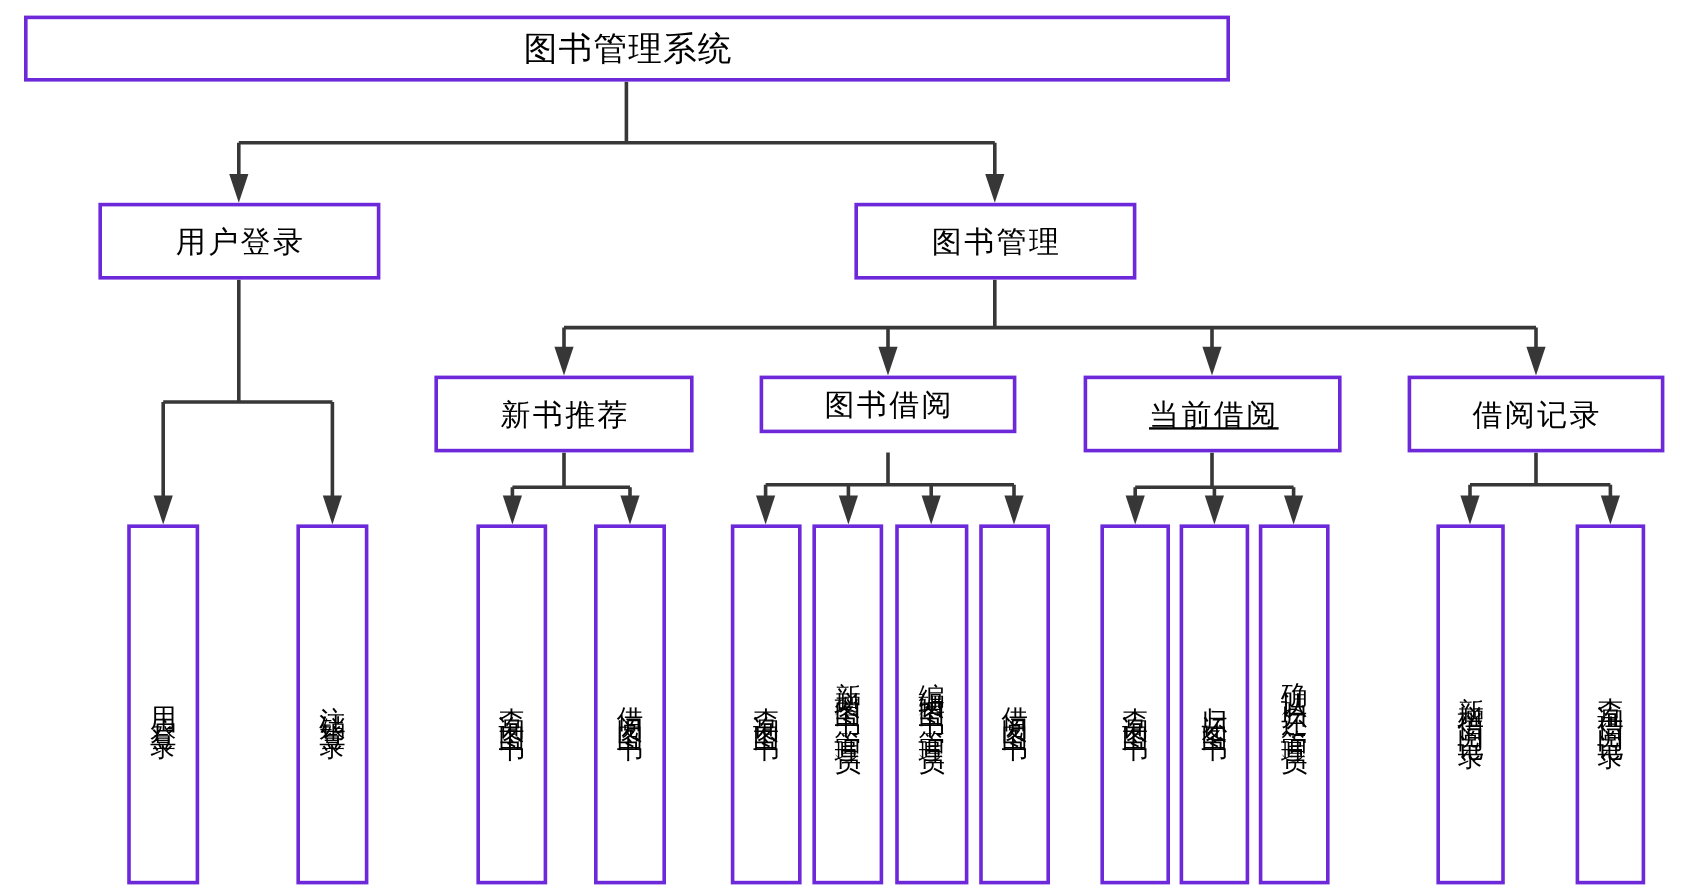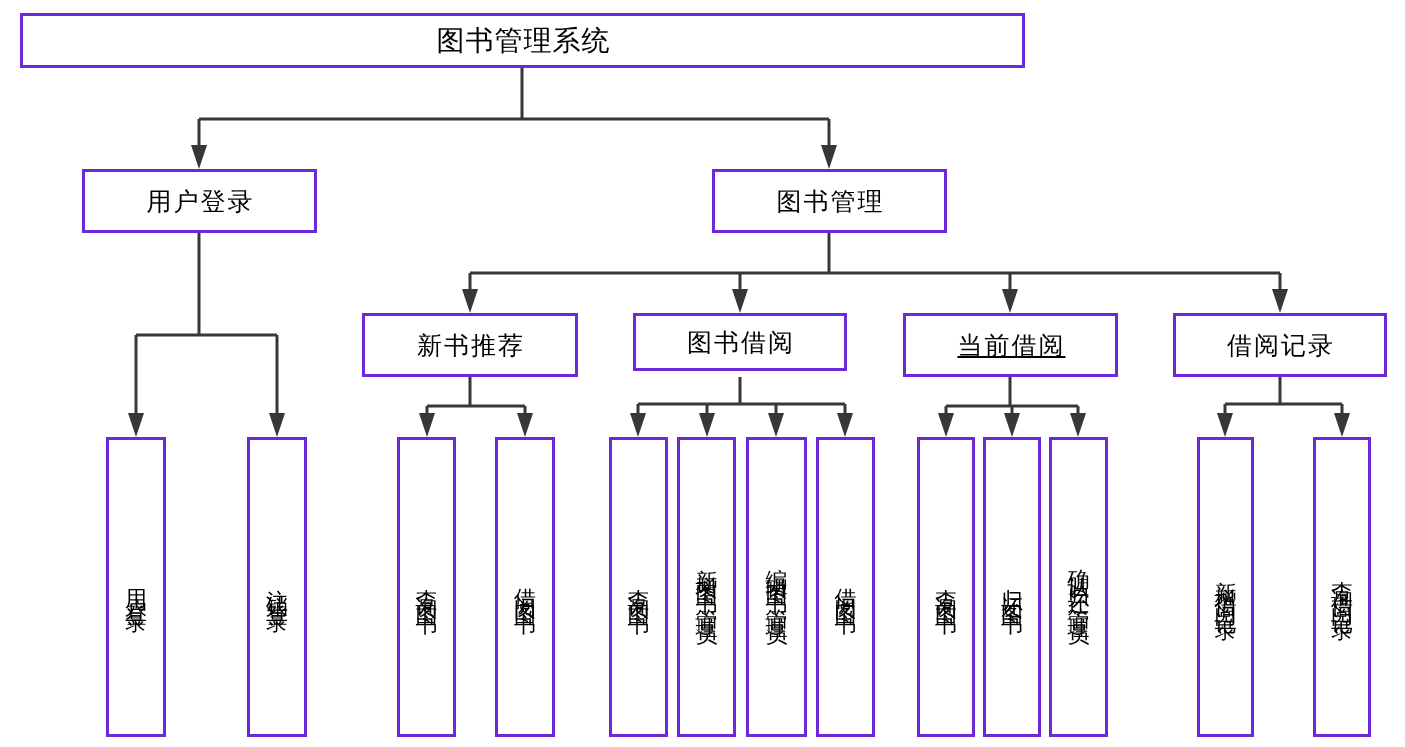--- a/index.html
+++ b/index.html
@@ -105,21 +105,21 @@
       <polygon points="1334,413 1350,413 1342,437"></polygon>
     </g>
   </svg>
 
   <div class="node h-node title-node" style="left:20px; top:13px; width:1005px; height:55px;">图书管理系统</div>
 
   <div class="node h-node" style="left:82px; top:169px; width:235px; height:64px;">用户登录</div>
   <div class="node h-node" style="left:712px; top:169px; width:235px; height:64px;">图书管理</div>
 
   <div class="node h-node" style="left:362px; top:313px; width:216px; height:64px;">新书推荐</div>
-  <div class="node h-node" style="left:633px; top:313px; width:214px; height:58px;">图书借阅</div>
+  <div class="node h-node" style="left:633px; top:313px; width:214px; height:48px;">图书借阅</div>
   <div class="node h-node" style="left:903px; top:313px; width:215px; height:64px;text-decoration:underline;">当前借阅</div>
   <div class="node h-node" style="left:1173px; top:313px; width:214px; height:64px;">借阅记录</div>
 
   <div class="node v-node" style="left:106px; top:437px; width:60px; height:300px;">用户登录</div>
   <div class="node v-node" style="left:247px; top:437px; width:60px; height:300px;">注销登录</div>
 
   <div class="node v-node" style="left:397px; top:437px; width:59px; height:300px;">查询图书</div>
   <div class="node v-node" style="left:495px; top:437px; width:60px; height:300px;">借阅图书</div>
 
   <div class="node v-node" style="left:609px; top:437px; width:59px; height:300px;">查询图书</div>

